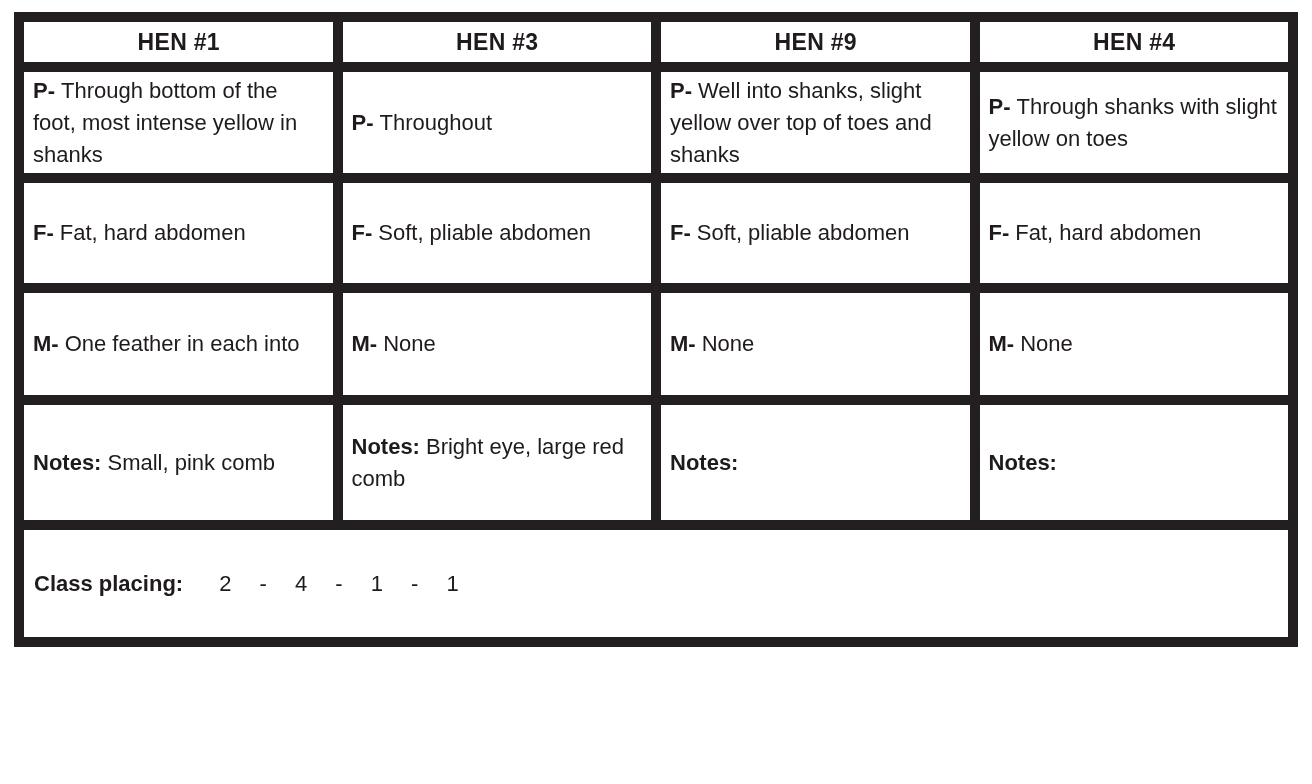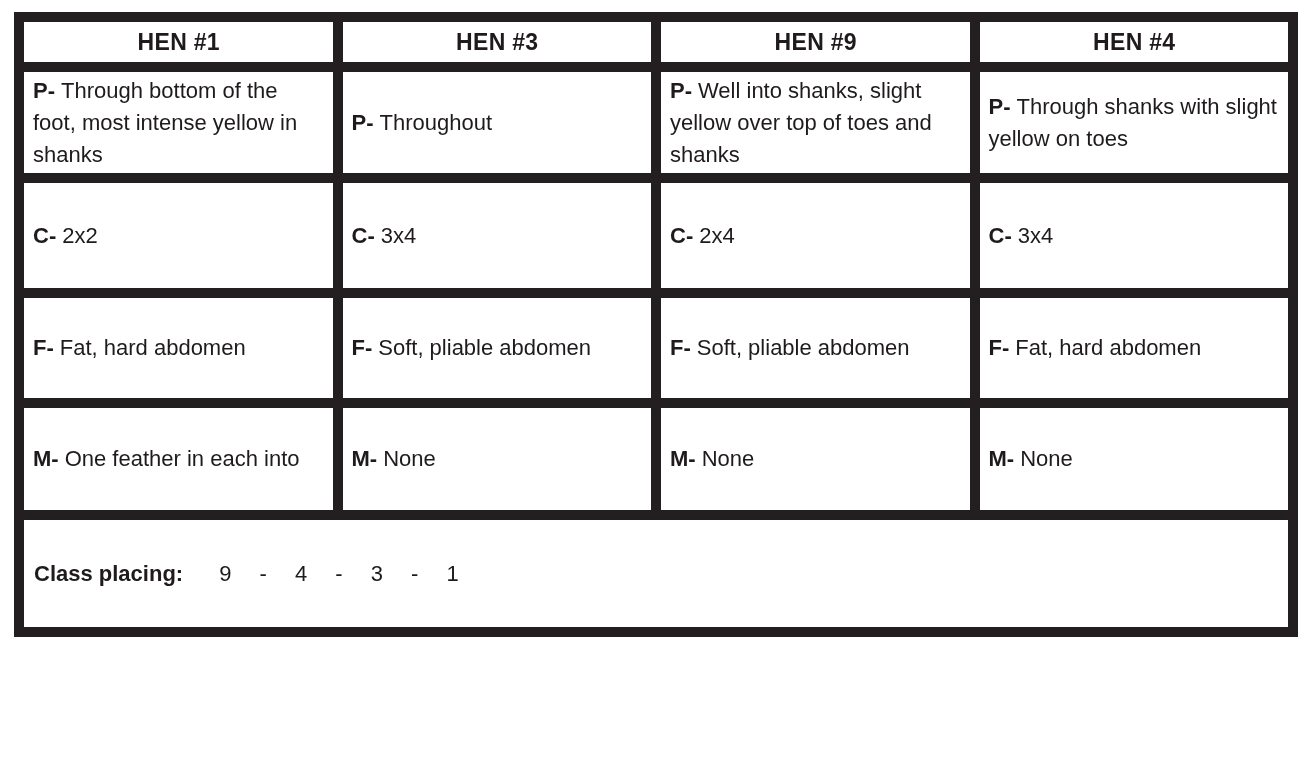--- a/index.html
+++ b/index.html
@@ -74,34 +74,20 @@
       <td>
         <span class="lbl">P-</span><span>Throughout</span>
       </td>
       <td>
         <span class="lbl">P-</span><span>Well into shanks, slight yellow over top of toes and shanks</span>
       </td>
       <td>
         <span class="lbl">P-</span><span>Through shanks with slight yellow on toes</span>
       </td>
     </tr>
-    <tr class="r-c">
-      <td>
-        <span class="lbl">C-</span><span>2x2</span>
-      </td>
-      <td>
-        <span class="lbl">C-</span><span>3x4</span>
-      </td>
-      <td>
-        <span class="lbl">C-</span><span>2x4</span>
-      </td>
-      <td>
-        <span class="lbl">C-</span><span>3x4</span>
-      </td>
-    </tr>
     <tr class="r-f">
       <td>
         <span class="lbl">F-</span><span>Fat, hard abdomen</span>
       </td>
       <td>
         <span class="lbl">F-</span><span>Soft, pliable abdomen</span>
       </td>
       <td>
         <span class="lbl">F-</span><span>Soft, pliable abdomen</span>
       </td>
@@ -116,19 +102,33 @@
       <td>
         <span class="lbl">M-</span><span>None</span>
       </td>
       <td>
         <span class="lbl">M-</span><span>None</span>
       </td>
       <td>
         <span class="lbl">M-</span><span>None</span>
       </td>
     </tr>
+    <tr class="r-notes">
+      <td>
+        <span class="lbl">Notes:</span><span>Small, pink comb</span>
+      </td>
+      <td>
+        <span class="lbl">Notes:</span><span>Bright eye, large red comb</span>
+      </td>
+      <td>
+        <span class="lbl">Notes:</span><span></span>
+      </td>
+      <td>
+        <span class="lbl">Notes:</span><span></span>
+      </td>
+    </tr>
     <tr class="r-foot">
       <td colspan="4">
-        <span class="lbl">Class placing:</span><span class="placing">9 - 4 - 3 - 1</span>
+        <span class="lbl">Class placing:</span><span class="placing">2 - 4 - 1 - 1</span>
       </td>
     </tr>
   </tbody>
 </table>
 
 </body></html>

